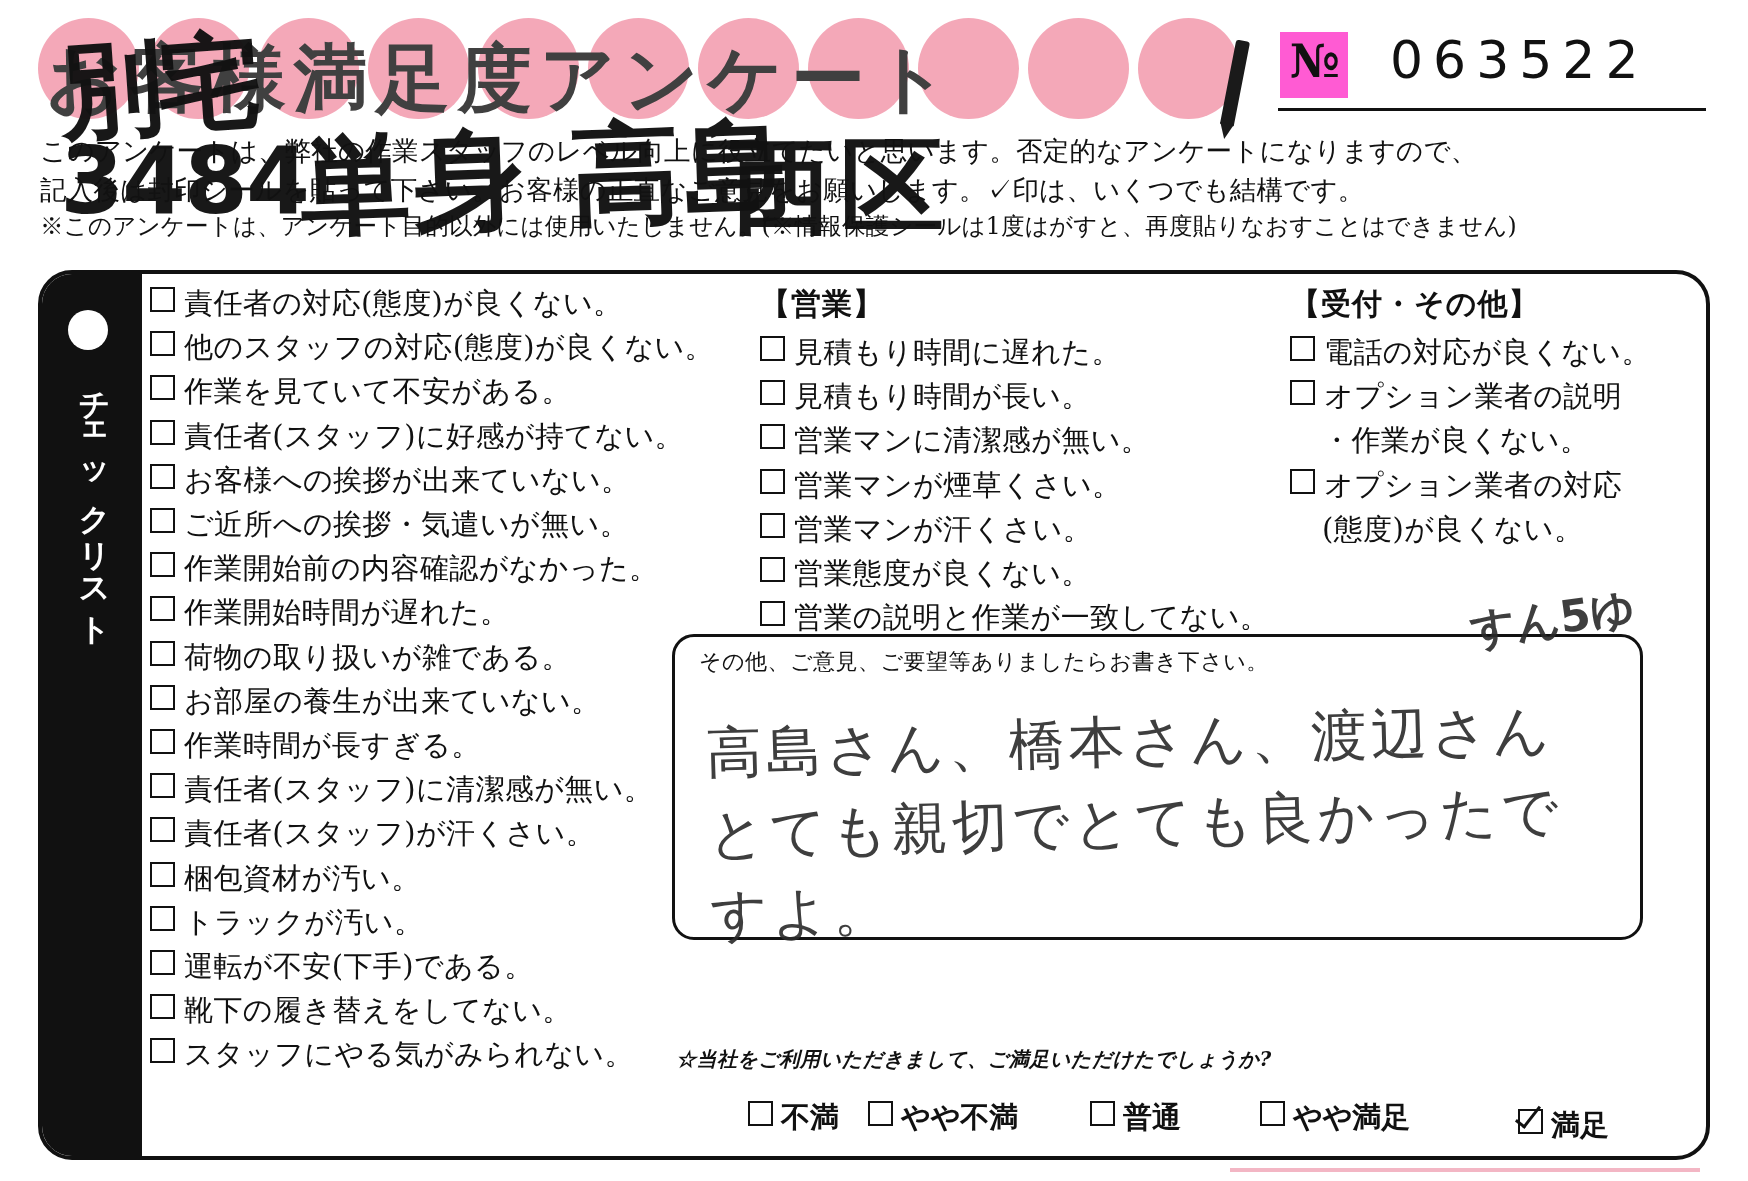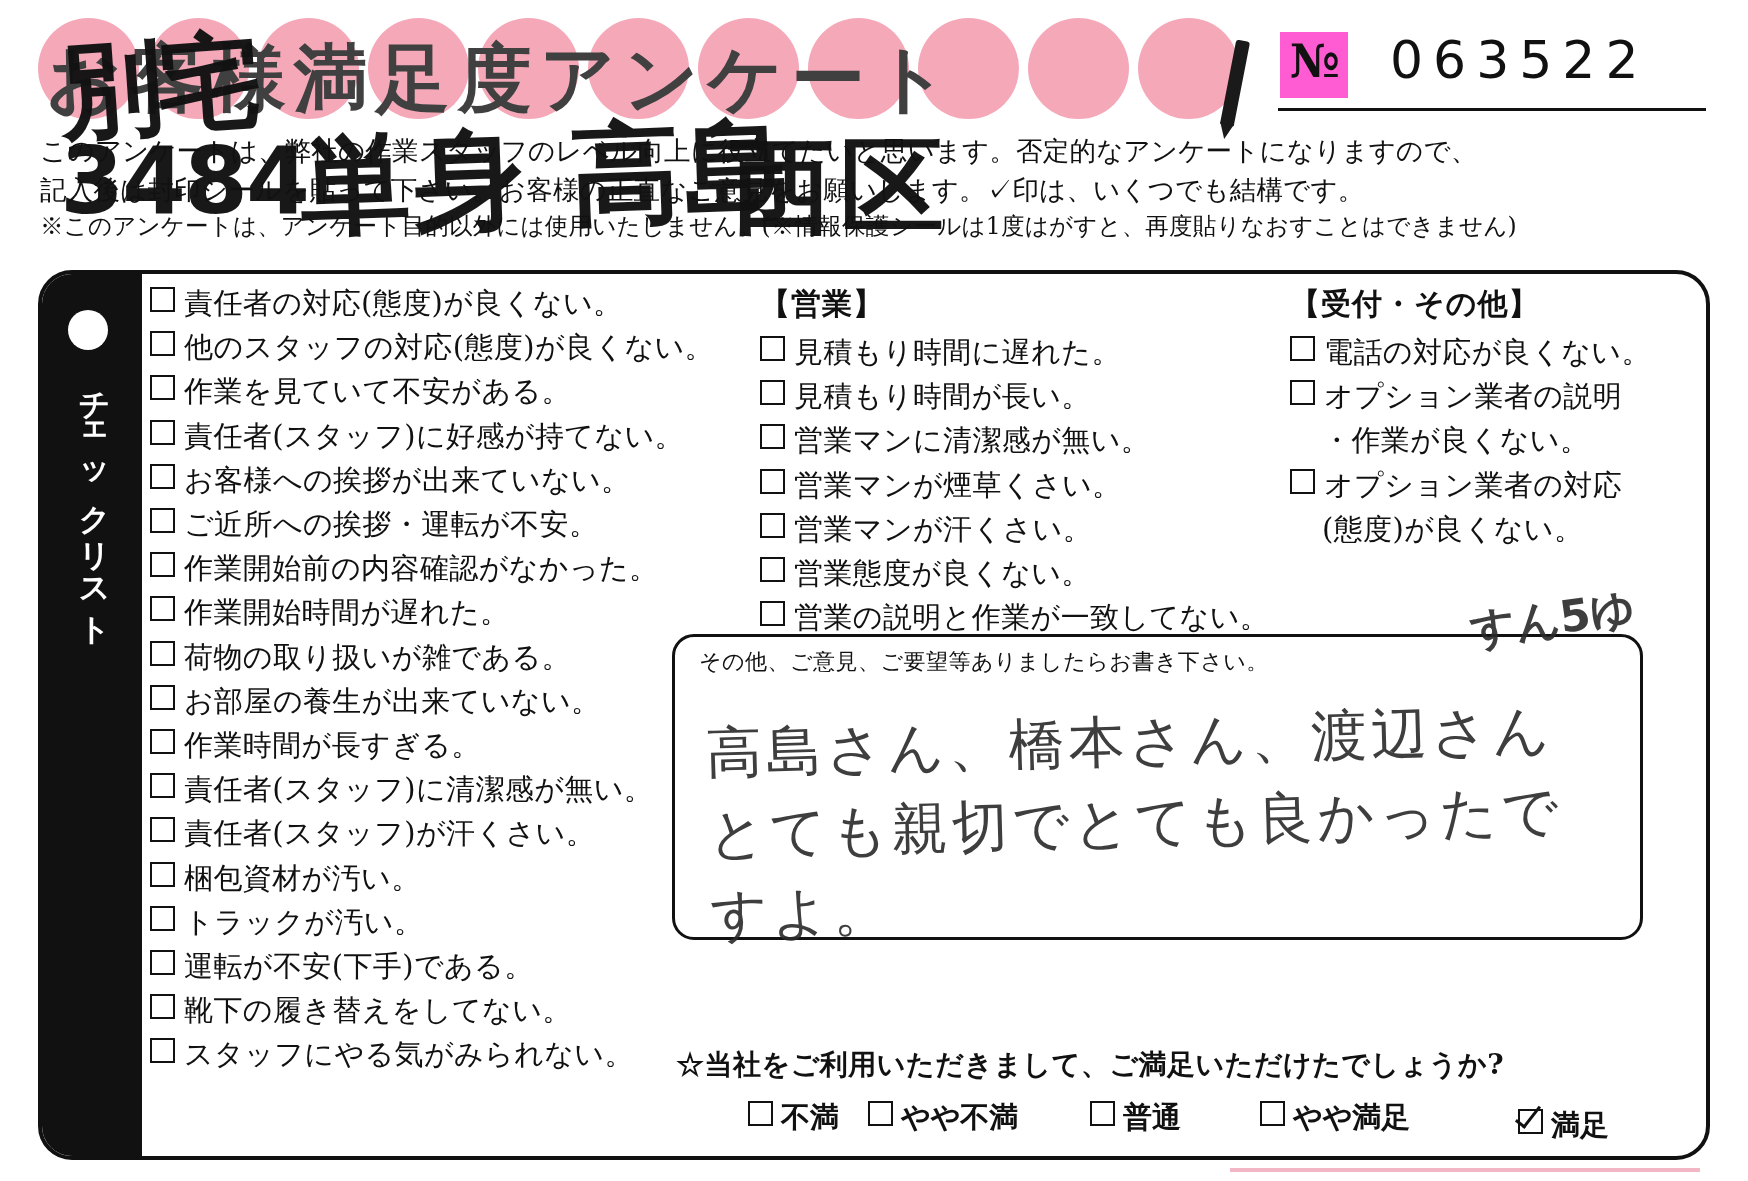--- a/index.html
+++ b/index.html
@@ -123,22 +123,22 @@
     font-size:56px;line-height:1.45;letter-spacing:4px;
     transform:rotate(-1.6deg);
     font-weight:500;
   }
   .hand-sign{
     left:1470px;top:590px;font-size:44px;transform:rotate(-8deg);font-weight:600;
   }
 
   
   .sat-q{
-    position:absolute;left:676px;top:1046px;font-size:28px;font-weight:bold;
-    letter-spacing:.5px;font-family:"DejaVu Serif",serif;white-space:nowrap;
+    position:absolute;left:676px;top:1046px;font-size:20px;font-weight:bold;
+    letter-spacing:.5px;font-family:"DejaVu Serif",serif;white-space:nowrap;font-style:italic;
   }
   .sat-row{
     position:absolute;left:700px;top:1098px;width:960px;height:40px;
   }
   .sat{
     position:absolute;font-size:29px;font-weight:bold;white-space:nowrap;
     font-family:"DejaVu Serif",serif;
   }
   .sat .bx{
     display:inline-block;width:21px;height:21px;border:2.4px solid #111;
@@ -207,21 +207,21 @@
     <div class="circle"></div>
     <div class="vtext">チェックリスト</div>
   </div>
 
   <div class="col" id="col-work">
     <div class="item"><span class="bx"></span><span>責任者の対応(態度)が良くない。</span></div>
     <div class="item"><span class="bx"></span><span>他のスタッフの対応(態度)が良くない。</span></div>
     <div class="item"><span class="bx"></span><span>作業を見ていて不安がある。</span></div>
     <div class="item"><span class="bx"></span><span>責任者(スタッフ)に好感が持てない。</span></div>
     <div class="item"><span class="bx"></span><span>お客様への挨拶が出来ていない。</span></div>
-    <div class="item"><span class="bx"></span><span>ご近所への挨拶・運転が不安。</span></div>
+    <div class="item"><span class="bx"></span><span>ご近所への挨拶・気遣いが無い。</span></div>
     <div class="item"><span class="bx"></span><span>作業開始前の内容確認がなかった。</span></div>
     <div class="item"><span class="bx"></span><span>作業開始時間が遅れた。</span></div>
     <div class="item"><span class="bx"></span><span>荷物の取り扱いが雑である。</span></div>
     <div class="item"><span class="bx"></span><span>お部屋の養生が出来ていない。</span></div>
     <div class="item"><span class="bx"></span><span>作業時間が長すぎる。</span></div>
     <div class="item"><span class="bx"></span><span>責任者(スタッフ)に清潔感が無い。</span></div>
     <div class="item"><span class="bx"></span><span>責任者(スタッフ)が汗くさい。</span></div>
     <div class="item"><span class="bx"></span><span>梱包資材が汚い。</span></div>
     <div class="item"><span class="bx"></span><span>トラックが汚い。</span></div>
     <div class="item"><span class="bx"></span><span>運転が不安(下手)である。</span></div>

